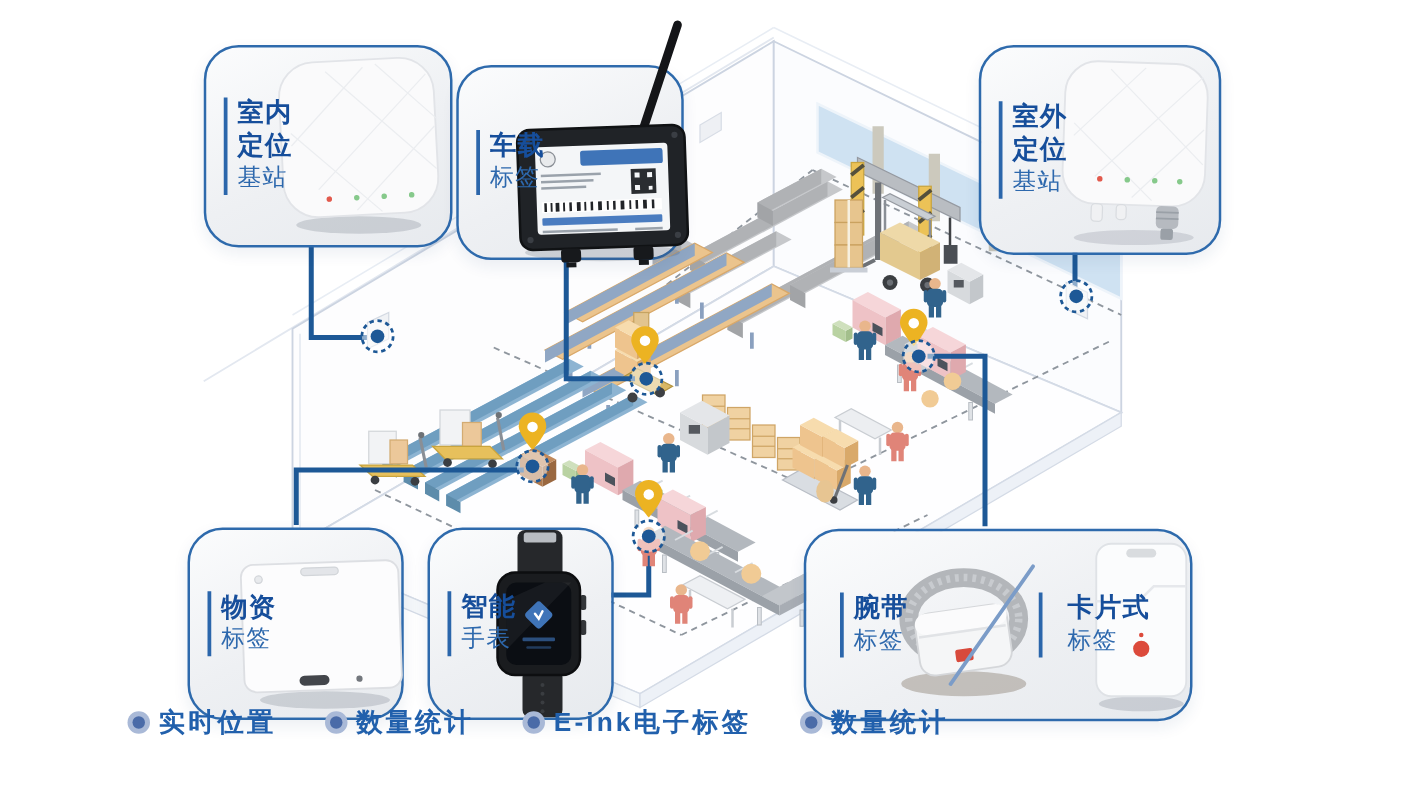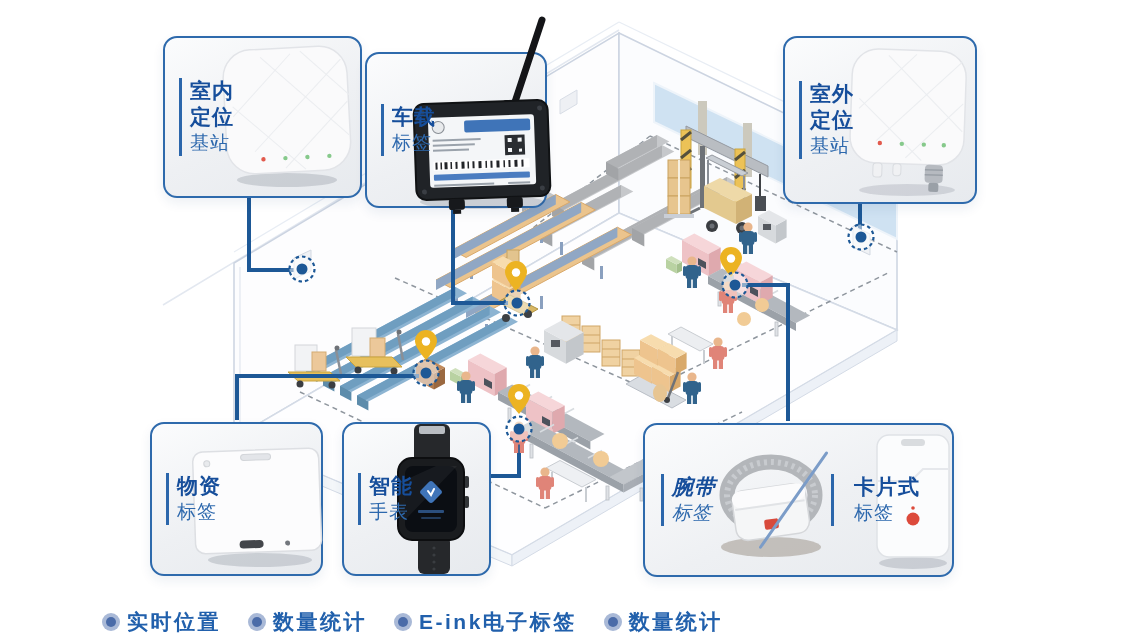--- a/index.html
+++ b/index.html
@@ -1,30 +1,30 @@
 <!DOCTYPE html>
 <html><head>
 <meta charset="utf-8">
 <style>
   html,body{margin:0;padding:0;background:#fff;}
   body{font-family:"Liberation Sans","DejaVu Sans",sans-serif;}
   .stage{position:relative;width:1121px;height:641px;background:#fff;overflow:hidden;}
   .scene{position:absolute;left:0;top:0;}
-  .callout{position:absolute;border:2.5px solid #2e6aac;border-radius:14px;
+  .callout{position:absolute;border:2.5px solid #2e6aac;border-radius:28px;
     background:linear-gradient(155deg,#fbfcfd 0%,#eef0f3 55%,#e7eaee 100%);
     box-shadow:0 5px 12px rgba(25,60,110,0.08);z-index:5;}
   .co-label{position:absolute;left:14px;top:50%;transform:translateY(-50%);
     border-left:3px solid #2b66ab;padding-left:8px;z-index:7;}
   .co-bold{font-weight:700;font-size:21px;line-height:26px;color:#164e9b;letter-spacing:1px;}
   .co-bold span{display:block;}
   .co-sub{font-size:19px;line-height:26px;color:#2d68ad;letter-spacing:1px;}
   .dev{position:absolute;}
   .slash{position:absolute;width:2.5px;height:118px;background:#7b9cc8;border-radius:2px;
     transform:rotate(35deg);}
-  .legend{position:absolute;left:102px;top:608px;display:flex;gap:27px;z-index:6;}
+  .legend{position:absolute;left:102px;top:564px;display:flex;gap:39px;z-index:6;}
   .legend-item{display:flex;align-items:center;gap:7px;}
   .bullet{width:18px;height:18px;border-radius:50%;background:#a9b9d7;display:flex;
     align-items:center;justify-content:center;flex:0 0 auto;}
   .bullet-core{width:10px;height:10px;border-radius:50%;background:#4a6ba8;}
   .legend-label{font-weight:700;font-size:21px;color:#2160ac;letter-spacing:2.5px;white-space:nowrap;}
 </style>
 </head>
 <body>
 
 <div class="stage">
@@ -549,21 +549,21 @@
     <g transform="translate(63,68)">
       <rect x="-8.5" y="-8.5" width="17" height="17" rx="3" transform="rotate(45)" fill="#3f74b8"></rect>
       <path d="M-3,-1 l3,4 3,-6" stroke="#fff" stroke-width="2" fill="none" stroke-linecap="round"></path>
     </g>
     <rect x="50" y="86" width="26" height="3" rx="1" fill="#315a92" opacity="0.85"></rect>
     <rect x="53" y="93" width="20" height="2" rx="1" fill="#27476f" opacity="0.8"></rect>
   </svg>
 </div>
 
 <div class="callout" style="left:643px;top:423px;width:307px;height:150px;">
-  <div class="co-label" style="left:16px;font-style:italic;">
+  <div class="co-label" style="left:27px;">
     <div class="co-bold">
           <span>腕带</span>
         </div>
     <div class="co-sub">标签</div>
   </div>
   <svg class="dev" style="left:56px;top:12px;" width="140" height="126" viewBox="0 0 140 126">
     <ellipse cx="70" cy="110" rx="50" ry="10" fill="rgba(95,80,60,0.30)"></ellipse>
     <ellipse cx="70" cy="58" rx="44" ry="33" fill="none" stroke="#b3b6ba" stroke-width="15"></ellipse>
     <ellipse cx="70" cy="58" rx="44" ry="33" fill="none" stroke="#c8cbcf" stroke-width="6" stroke-dasharray="3 4"></ellipse>
     <g transform="rotate(-8 70 76)">

